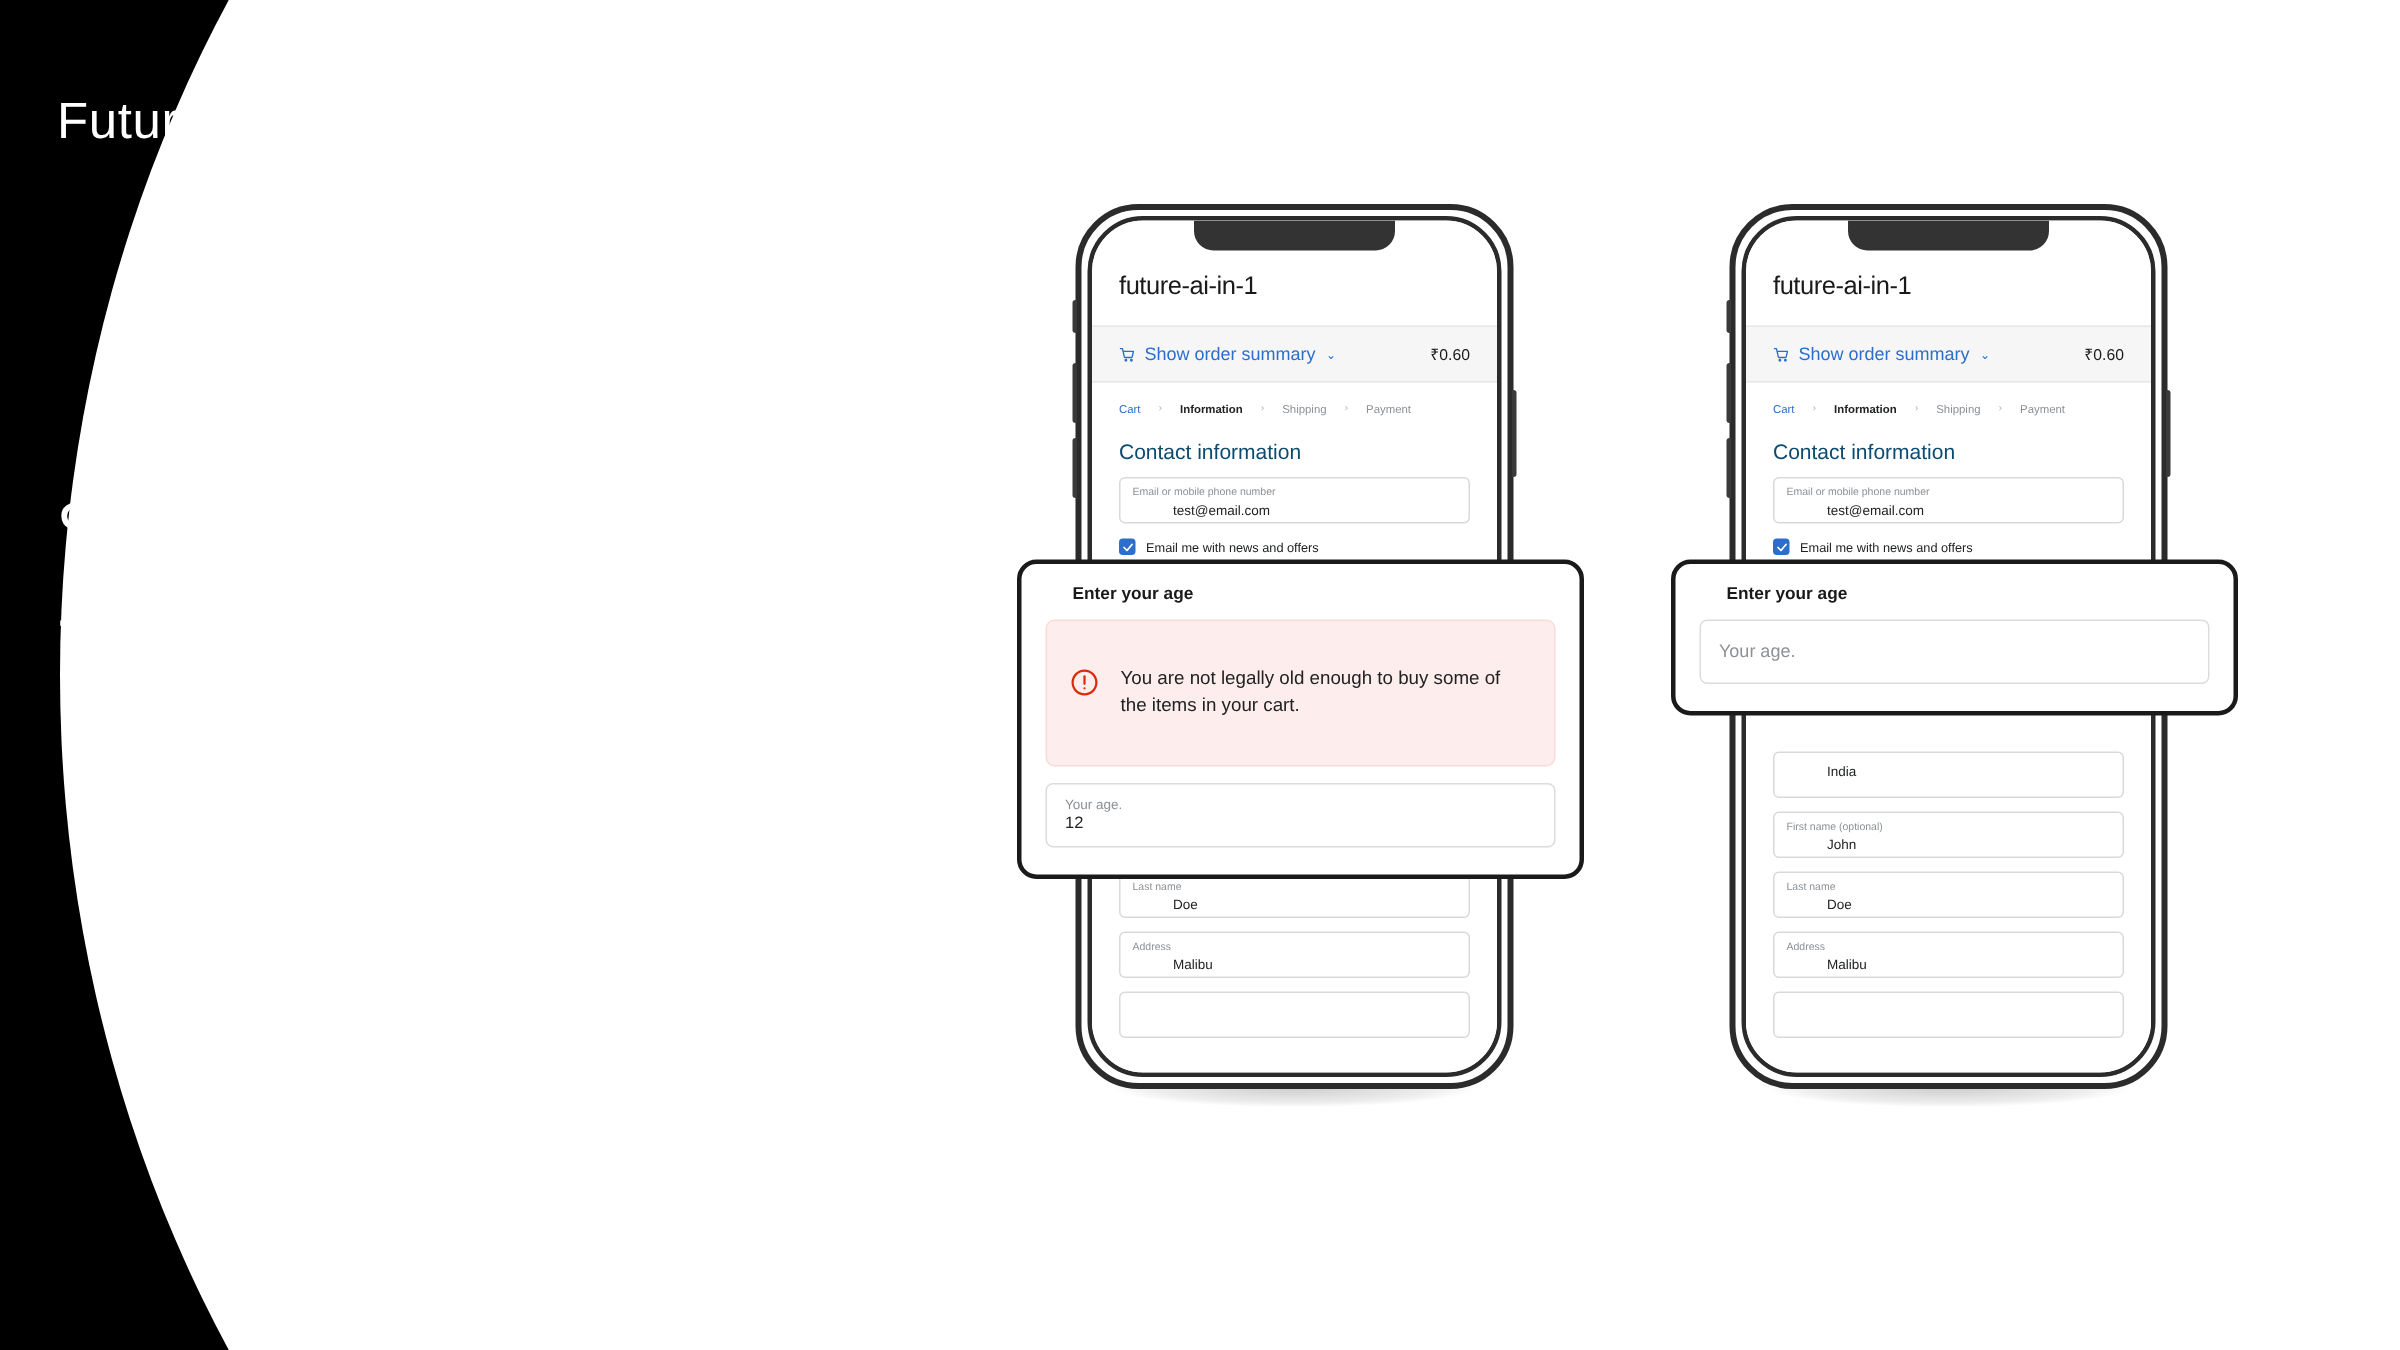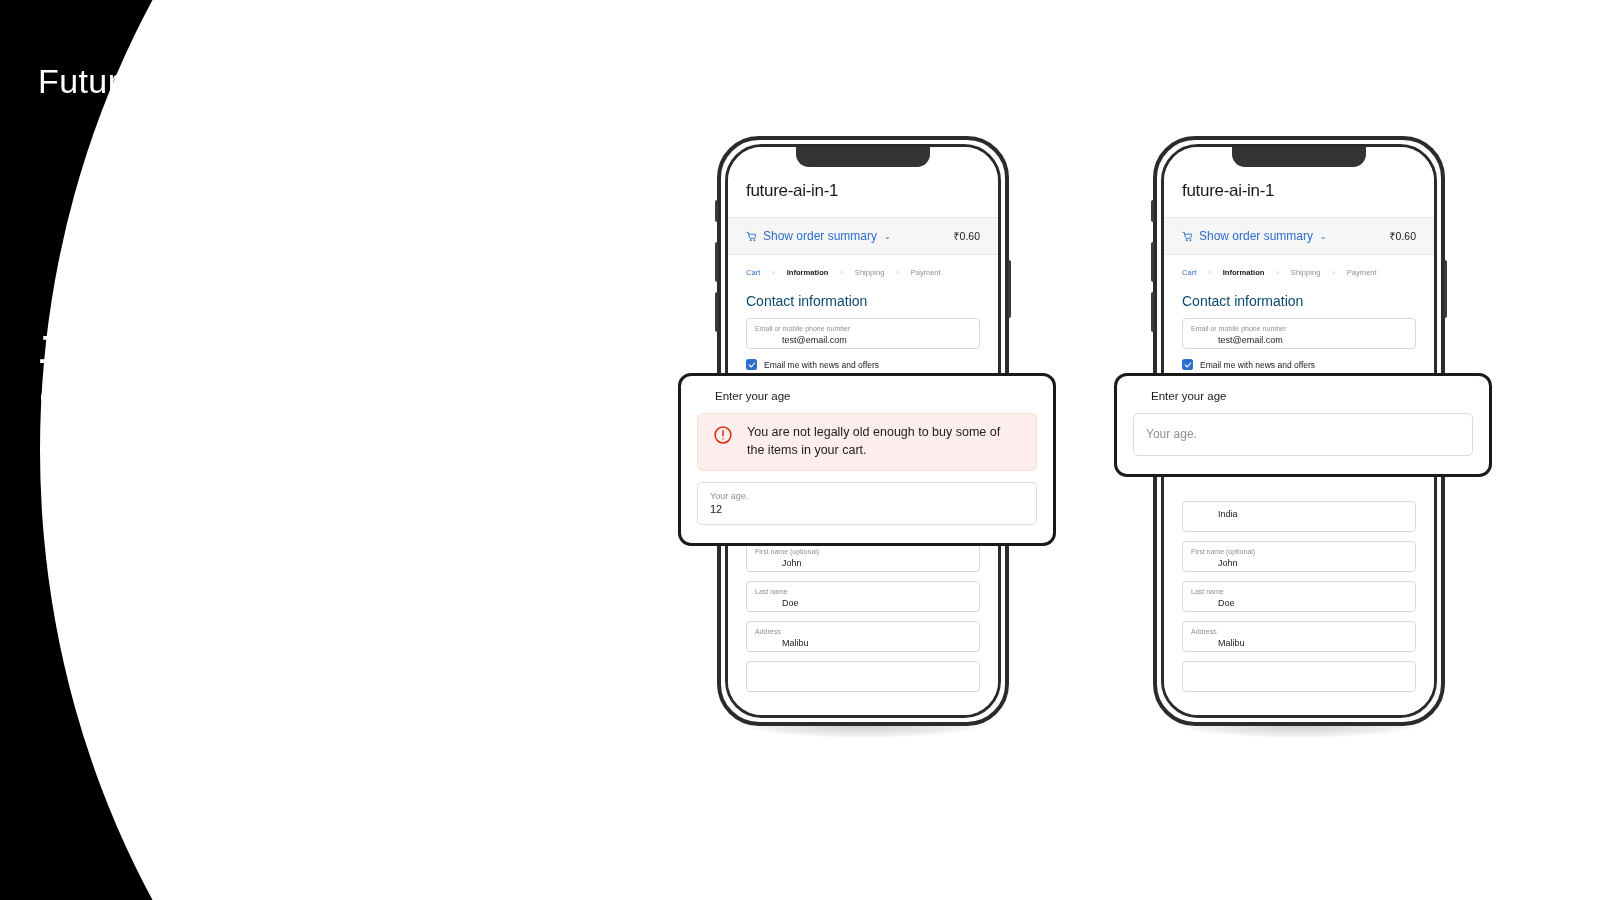--- a/index.html
+++ b/index.html
@@ -177,28 +177,28 @@
     border: 3px solid #1a1a1a;
     border-radius: 13px;
     padding: 14px 16px 18px 16px;
     z-index: 20;
   }
   .modal.one { left: 678px; top: 373px; }
   .modal.two { left: 1114px; top: 373px; }
 
   .modal-title {
     font-size: 11.5px;
-    font-weight: normal;
+    font-weight: bold;
     color: #1a1a1a;
     margin-bottom: 11px;
     padding-left: 18px;
   }
   .banner {
     border-radius: 6px;
-    padding: 10px 15px;
+    padding: 30px 15px;
     display: flex;
     align-items: flex-start;
     gap: 14px;
   }
   .banner.error { background: #fdeeed; border: 1px solid #fadbd7; }
   .banner.info  { background: #eef1f6; border: 1px solid #d6dce6; }
   .banner-icon { flex: 0 0 auto; width: 20px; height: 20px; margin-top: 1px; }
   .banner-icon svg { width: 20px; height: 20px; display: block; }
   .banner-text {
     font-size: 12.5px;
@@ -221,22 +221,22 @@
 </head>
 <body>
 
 <div class="stage">
 
   <div class="left-panel">
     <div class="cutout"></div>
   </div>
   <div class="brand">Future AI</div>
   <div class="headline">
+    <div>연령 입력 필드</div>
     <div>고객을 위해</div>
-    <div>연령 입력 필드</div>
   </div>
 
   <div class="phone one">
     <div class="phone-shadow"></div>
     <div class="phone-outer">
       <div class="side-btn btn-silent"></div>
       <div class="side-btn btn-volup"></div>
       <div class="side-btn btn-voldn"></div>
       <div class="side-btn btn-power"></div>
       <div class="phone-inner">

